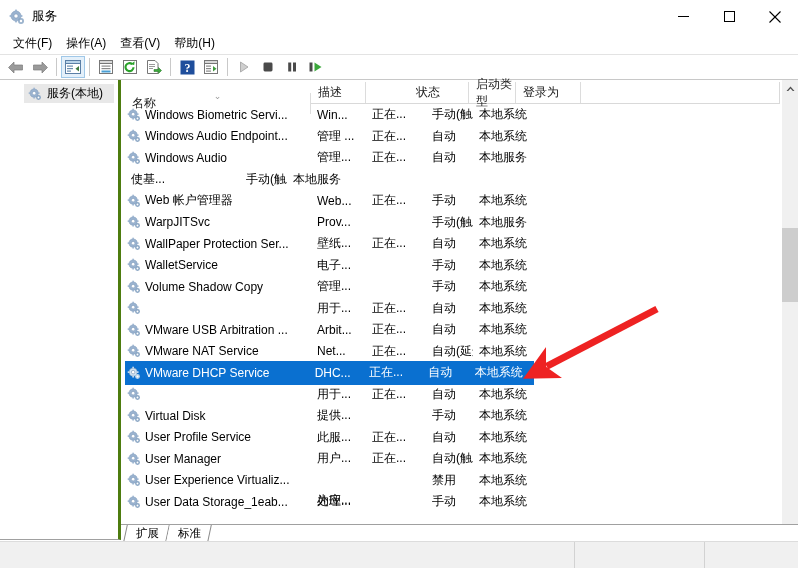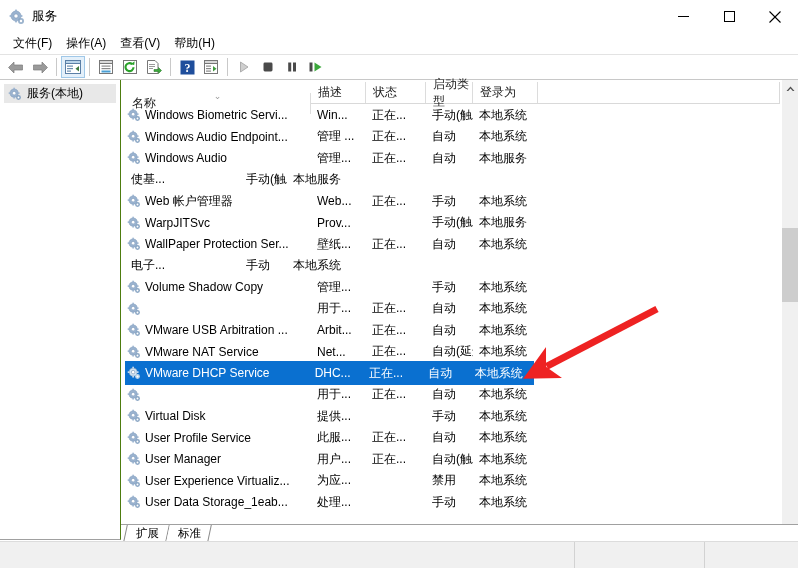--- a/index.html
+++ b/index.html
@@ -88,23 +88,24 @@
   
   .mainarea {
     position: absolute; left: 0; top: 80px;
     width: 798px; height: 460px;
     background: #ffffff;
   }
   .leftpane {
     position: absolute; left: 0; top: 0;
     width: 121px; height: 460px;
     background: #ffffff;
-    border-right: 1px solid #4d7c0f;
+    border-right: 3px solid #4d7c0f;
     border-bottom: 1px solid #a0a0a0;
     padding-top: 4px;
+    padding-left: 20px;
   }
   .tree-node {
     display: flex; align-items: center;
     height: 19px;
     margin: 0 4px;
     padding-left: 4px;
     background: #e8e8e8;
     font-size: 12px;
     color: #000;
   }
@@ -149,21 +150,21 @@
 
   
   .listbody {
     position: absolute; left: 4px; top: 24px;
     width: 655px; height: 412px;
     overflow: hidden;
   }
   .lrow {
     display: flex;
     height: 21.5px;
-    align-items: flex-end;
+    align-items: flex-start;
     font-size: 12px;
     color: #000000;
     white-space: nowrap;
   }
   .lrow.sel {
     background: #0a70d0;
     color: #ffffff;
     width: 408px;
     outline: 1px solid #0a70d0;
   }
@@ -423,21 +424,21 @@
     <div class="rightpane">
 
       <div class="listhdr" id="hdr">
           <div class="hdr-cell" style="width: 186px; margin-top: 11px;">
             <span>名称</span>
             <span class="sortmark">⌄</span>
           </div>
           <div class="hdr-cell" style="width: 55px;">
             <span>描述</span>
           </div>
-          <div class="hdr-cell" style="width: 60px;">
+          <div class="hdr-cell" style="width: 60px; margin-left: 43px;">
             <span>状态</span>
           </div>
           <div class="hdr-cell" style="width: 47px;">
             <span>启动类型</span>
           </div>
           <div class="hdr-cell" style="width: 65px;">
             <span>登录为</span>
           </div>
         </div>
 
@@ -624,20 +625,35 @@
               <span>正在...</span>
             </div>
             <div class="lcell" style="width: 47px;">
               <span>自动</span>
             </div>
             <div class="lcell" style="width: 65px;">
               <span>本地系统</span>
             </div>
           </div>
           <div class="lrow">
+            <div class="lcell name" style="width: 186px;">
+              <span class="row-icon"><svg width="14" height="14" viewBox="0 0 16 16">
+                  <circle cx="7" cy="7" r="4.6" fill="#9ab3d0" stroke="#7f99b8" stroke-width="0.6"></circle>
+                  <circle cx="7" cy="7" r="2" fill="#ffffff" stroke="#7f99b8" stroke-width="0.6"></circle>
+                  <g fill="#9ab3d0">
+                    <rect x="6.1" y="0.8" width="1.8" height="2"></rect>
+                    <rect x="6.1" y="11.2" width="1.8" height="2"></rect>
+                    <rect x="0.8" y="6.1" width="2" height="1.8"></rect>
+                    <rect x="11.2" y="6.1" width="2" height="1.8"></rect>
+                  </g>
+                  <circle cx="12" cy="12" r="2.8" fill="#8aa6c4"></circle>
+                  <circle cx="12" cy="12" r="1.1" fill="#ffffff"></circle>
+                </svg></span>
+              <span>WalletService</span>
+            </div>
             <div class="lcell" style="width: 55px;">
               <span>电子...</span>
             </div>
             <div class="lcell" style="width: 60px;">
               <span></span>
             </div>
             <div class="lcell" style="width: 47px;">
               <span>手动</span>
             </div>
             <div class="lcell" style="width: 65px;">

